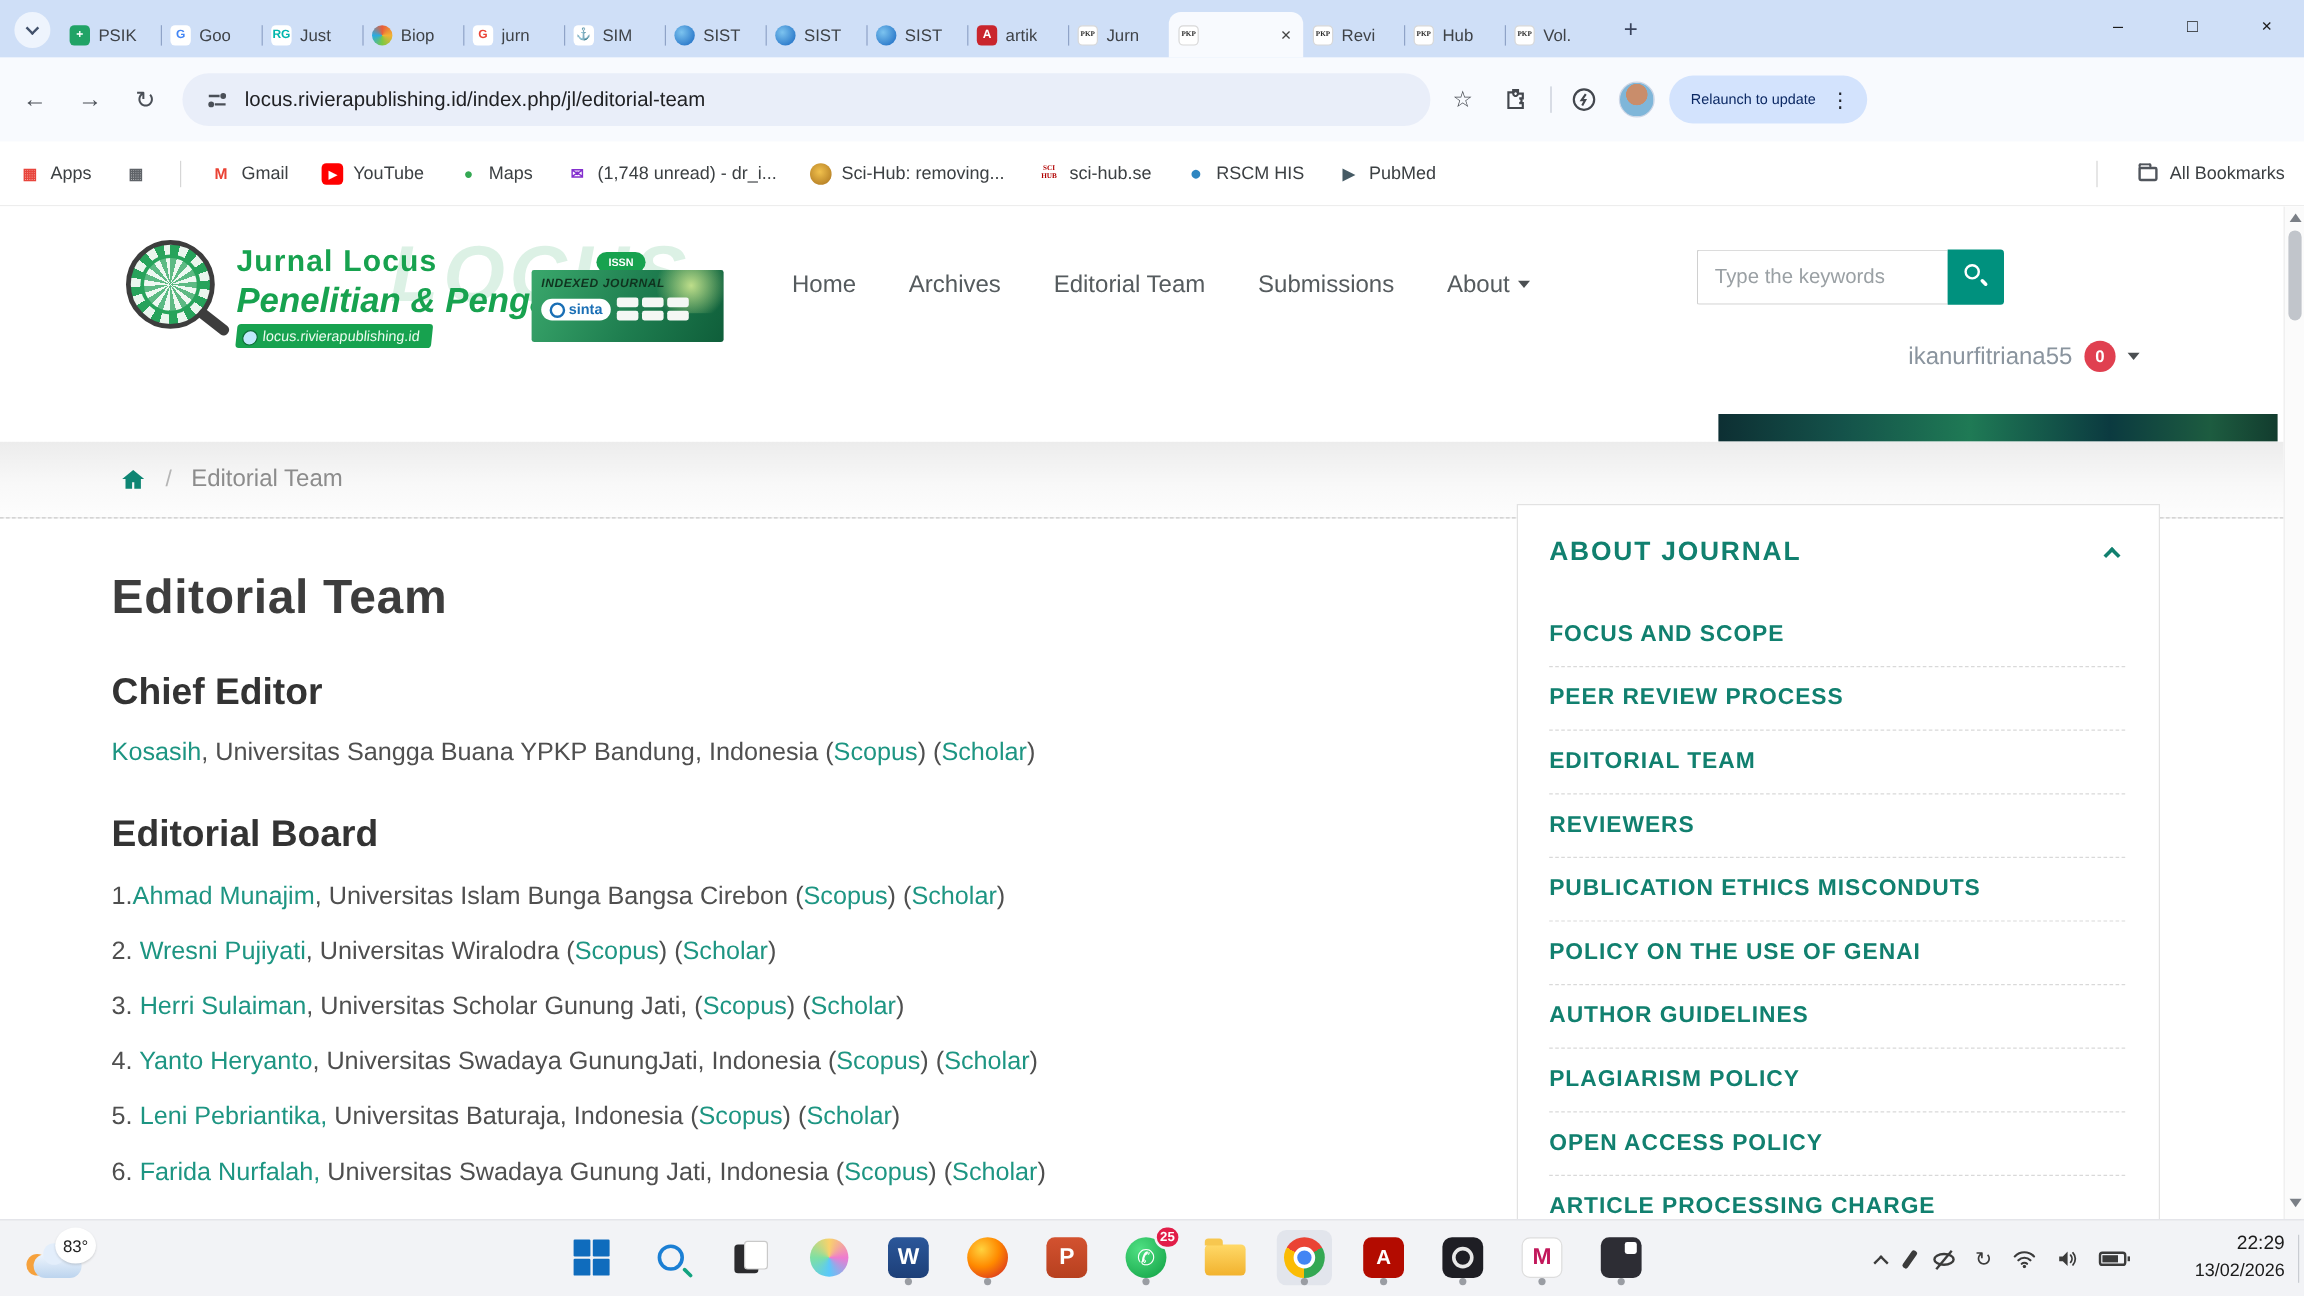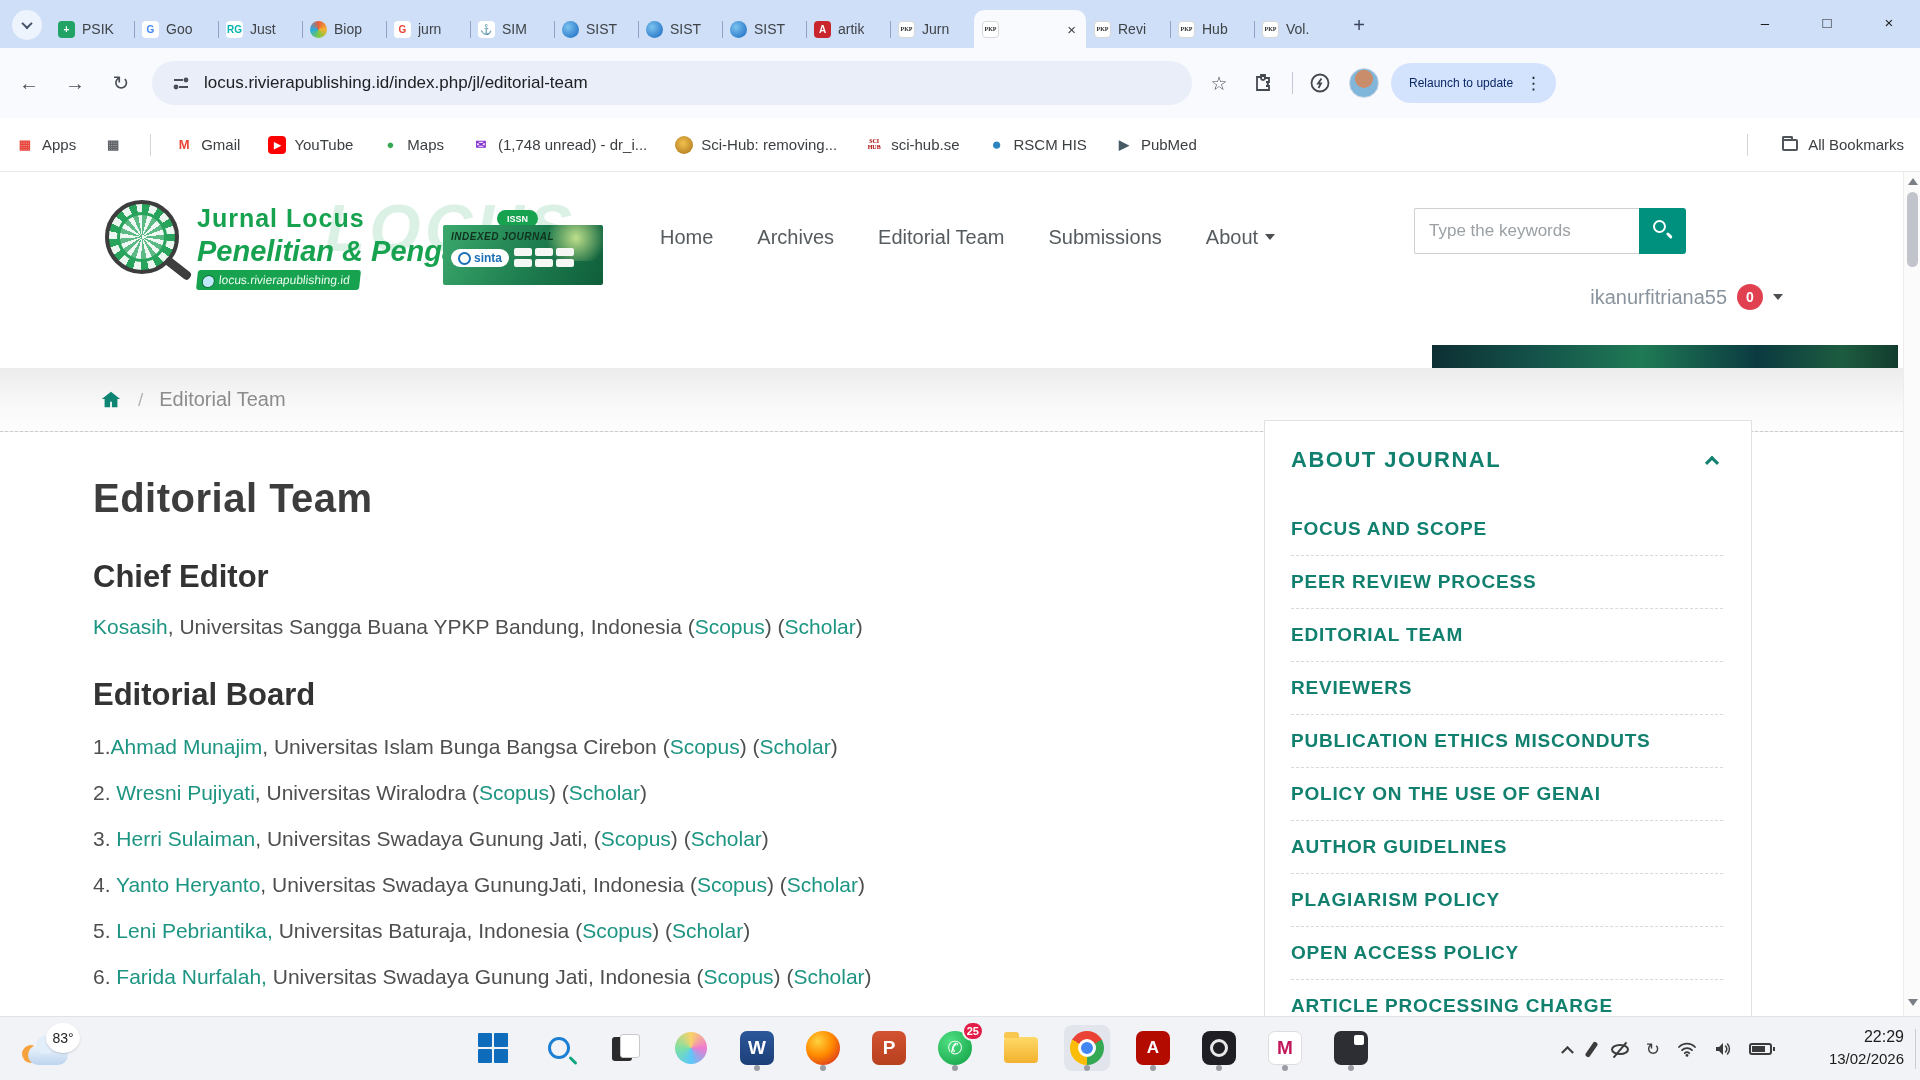--- a/index.html
+++ b/index.html
@@ -79,21 +79,21 @@
   #sinta-chip { background:#fff; border-radius:9px; height:18px; padding:0 7px; font-size:12px; font-weight:bold; color:#1a6fb5; display:flex; align-items:center; }
   #sinta-chip::before { content:""; width:9px; height:9px; border-radius:50%; border:2px solid #1a6fb5; margin-right:3px; }
   .mini-chips { display:grid; grid-template-columns:repeat(3,18px); gap:3px; }
   .mini-chips span { width:18px; height:8px; background:#f4f7f4; border-radius:2px; }
 
   #main-nav { position:absolute; left:660px; top:40px; height:50px; display:flex; align-items:center; gap:44px; }
   .nav-item { font-size:20px; color:#555b5e; display:flex; align-items:center; gap:7px; white-space:nowrap; }
   .caret-down { width:0; height:0; border-left:5px solid transparent; border-right:5px solid transparent; border-top:6px solid #4b4f52; }
 
   #search-box { position:absolute; left:1414px; top:36px; display:flex; }
-  #search-input { width:225px; height:46px; border:1px solid #d0d0d0; border-right:none; padding:0 14px; font-size:17px; color:#333; outline:none; border-radius:2px 0 0 2px; }
+  #search-input { width:209px; height:46px; border:1px solid #d0d0d0; border-right:none; padding:0 14px; font-size:17px; color:#333; outline:none; border-radius:2px 0 0 2px; }
   #search-input::placeholder { color:#9aa0a4; }
   #search-btn { width:47px; height:46px; background:#00917e; border:none; border-radius:0 3px 3px 0; position:relative; }
   .mag { position:absolute; left:14px; top:12px; width:13px; height:13px; border:2.5px solid #fff; border-radius:50%; }
   .mag::after { content:""; position:absolute; left:11px; top:12px; width:7px; height:2.5px; background:#fff; transform:rotate(45deg); border-radius:2px; }
 
   #user-row { position:absolute; right:120px; top:112px; display:flex; align-items:center; gap:10px; }
   #user-name { font-size:20px; color:#8a949e; }
   #user-badge { width:26px; height:26px; border-radius:50%; background:#e04050; color:#fff; font-size:14px; font-weight:bold; display:flex; align-items:center; justify-content:center; }
   #banner-strip { position:absolute; left:1432px; top:173px; width:466px; height:23px; background:linear-gradient(90deg,#0d2f33,#14524a 22%,#1f7a55 45%,#0b3a40 70%,#1d5c40 88%,#123c2e); }
 
@@ -106,21 +106,21 @@
   
   #page-main { position:absolute; left:93px; top:260px; width:1130px; }
   #page-title { margin-top:44px; font-size:40px; font-weight:bold; color:#3d3d3d; letter-spacing:0.5px; }
   .section-h { margin-top:38px; font-size:31px; font-weight:bold; color:#333; }
   .member-line { margin-top:22px; font-size:21px; color:#4f4f4f; }
   .member-line .num { color:#4f4f4f; }
   .tlink { color:#1d9582; text-decoration:none;margin-top:10px; }
   #chief-line .member-line { margin-top:20px; }
 
   
-  #sidebar-card { position:absolute; left:1264px; top:248px; width:488px; height:640px; background:#fff; border:1px solid #e2e2e2; padding:26px 28px 0 26px; }
+  #sidebar-card { position:absolute; left:1264px; top:248px; width:536px; height:640px; background:#fff; border:1px solid #e2e2e2; padding:26px 28px 0 26px; }
   #side-head { display:flex; align-items:center; justify-content:space-between; padding-bottom:30px; }
   #side-title { font-size:22px; font-weight:bold; color:#11806f; letter-spacing:1.5px; }
   .chev-up-teal { width:10px; height:10px; border-left:3px solid #11806f; border-top:3px solid #11806f; transform:rotate(45deg) translate(2px,2px); margin-right:6px; }
   .side-item { font-size:19px; font-weight:bold; color:#11806f; letter-spacing:0.8px; padding:15px 0; border-bottom:1px dashed #d9d9d9; }
   .side-item:last-child { border-bottom:none; }
 
   
   #taskbar { position:absolute; left:0; top:1016px; width:1920px; height:64px; background:#f2f3f6; border-top:1px solid #e0e2e6; }
   #weather { position:absolute; left:20px; top:6px; width:76px; height:52px; }
   #temp-bubble { position:absolute; left:26px; top:0; width:34px; height:30px; background:#fff; border-radius:50%; box-shadow:0 1px 2px rgba(0,0,0,.15); display:flex; align-items:center; justify-content:center; font-size:14px; color:#222; }
@@ -405,21 +405,21 @@
     <div id="page-main">
       <h1 id="page-title">Editorial Team</h1>
       <h2 class="section-h">Chief Editor</h2>
       <div id="chief-line">
           <p class="member-line"><a class="tlink">Kosasih</a><span class="aff">, Universitas Sangga Buana YPKP Bandung, Indonesia </span>(<a class="tlink">Scopus</a>) (<a class="tlink">Scholar</a>)</p>
         </div>
       <h2 class="section-h">Editorial Board</h2>
       <div id="board-list">
           <p class="member-line"><span class="num">1.</span><a class="tlink">Ahmad Munajim</a><span class="aff">, Universitas Islam Bunga Bangsa Cirebon </span>(<a class="tlink">Scopus</a>) (<a class="tlink">Scholar</a>)</p>
           <p class="member-line"><span class="num">2. </span><a class="tlink">Wresni Pujiyati</a><span class="aff">, Universitas Wiralodra </span>(<a class="tlink">Scopus</a>) (<a class="tlink">Scholar</a>)</p>
-          <p class="member-line"><span class="num">3. </span><a class="tlink">Herri Sulaiman</a><span class="aff">, Universitas Swadaya Gunung Jati, </span>(<a class="tlink">Scopus</a>) (<a class="tlink">Scholar</a>)</p>
+          <p class="member-line"><span class="num">3. </span><a class="tlink">Herri Sulaiman</a><span class="aff">, Universitas Scholar Gunung Jati, </span>(<a class="tlink">Scopus</a>) (<a class="tlink">Scholar</a>)</p>
           <p class="member-line"><span class="num">4. </span><a class="tlink">Yanto Heryanto</a><span class="aff">, Universitas Swadaya GunungJati, Indonesia </span>(<a class="tlink">Scopus</a>) (<a class="tlink">Scholar</a>)</p>
           <p class="member-line"><span class="num">5. </span><a class="tlink">Leni Pebriantika,</a><span class="aff"> Universitas Baturaja, Indonesia </span>(<a class="tlink">Scopus</a>) (<a class="tlink">Scholar</a>)</p>
           <p class="member-line"><span class="num">6. </span><a class="tlink">Farida Nurfalah,</a><span class="aff"> Universitas Swadaya Gunung Jati, Indonesia </span>(<a class="tlink">Scopus</a>) (<a class="tlink">Scholar</a>)</p>
         </div>
     </div>
 
     <div id="sidebar-card">
       <div id="side-head">
         <span id="side-title">ABOUT JOURNAL</span>
         <span class="chev-up-teal"></span>

